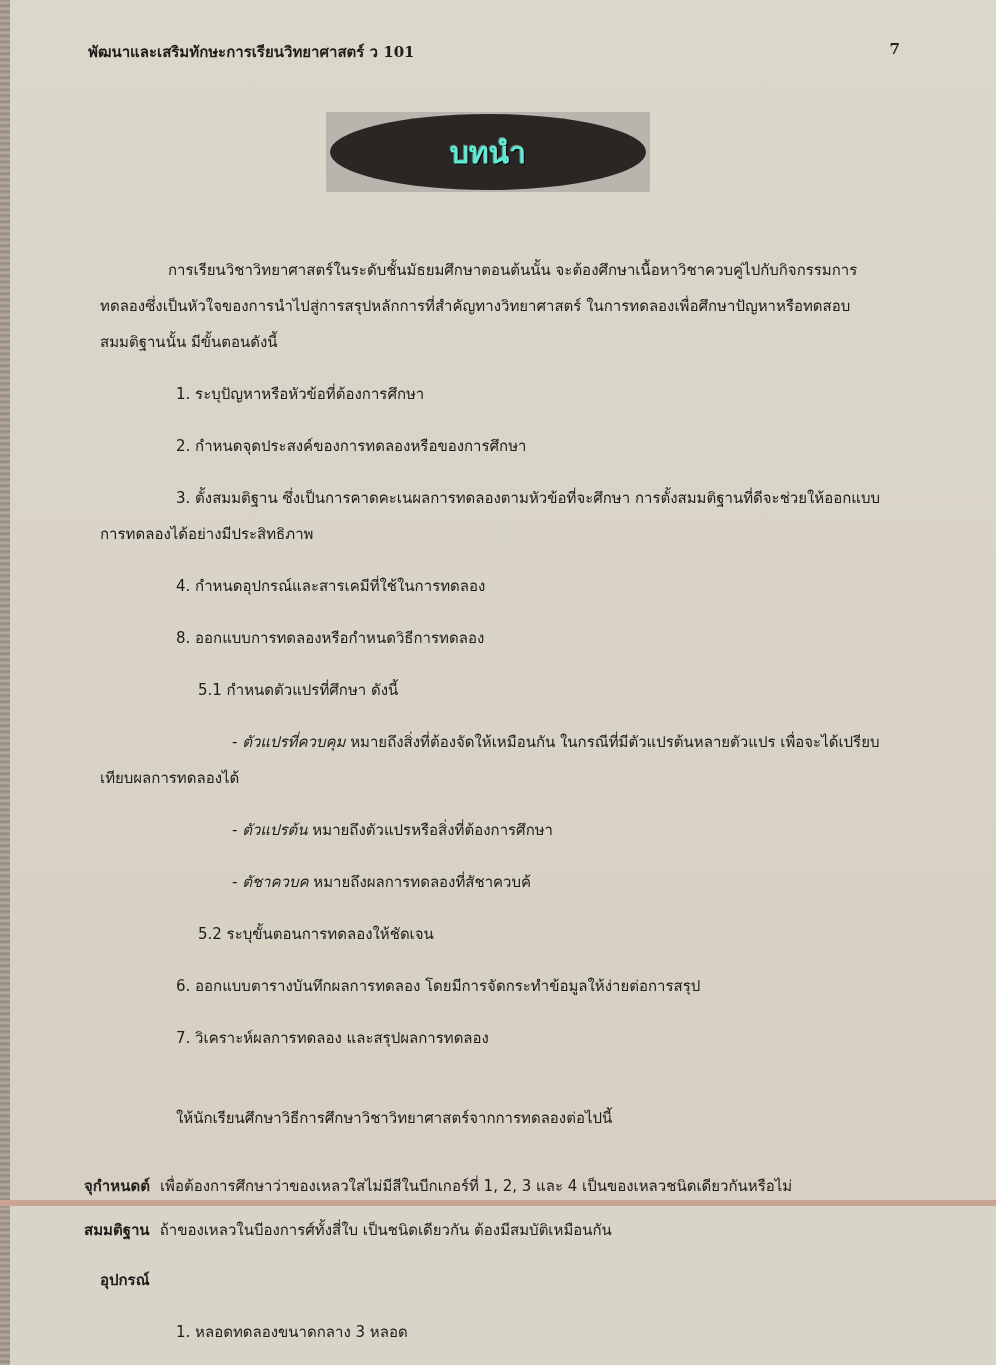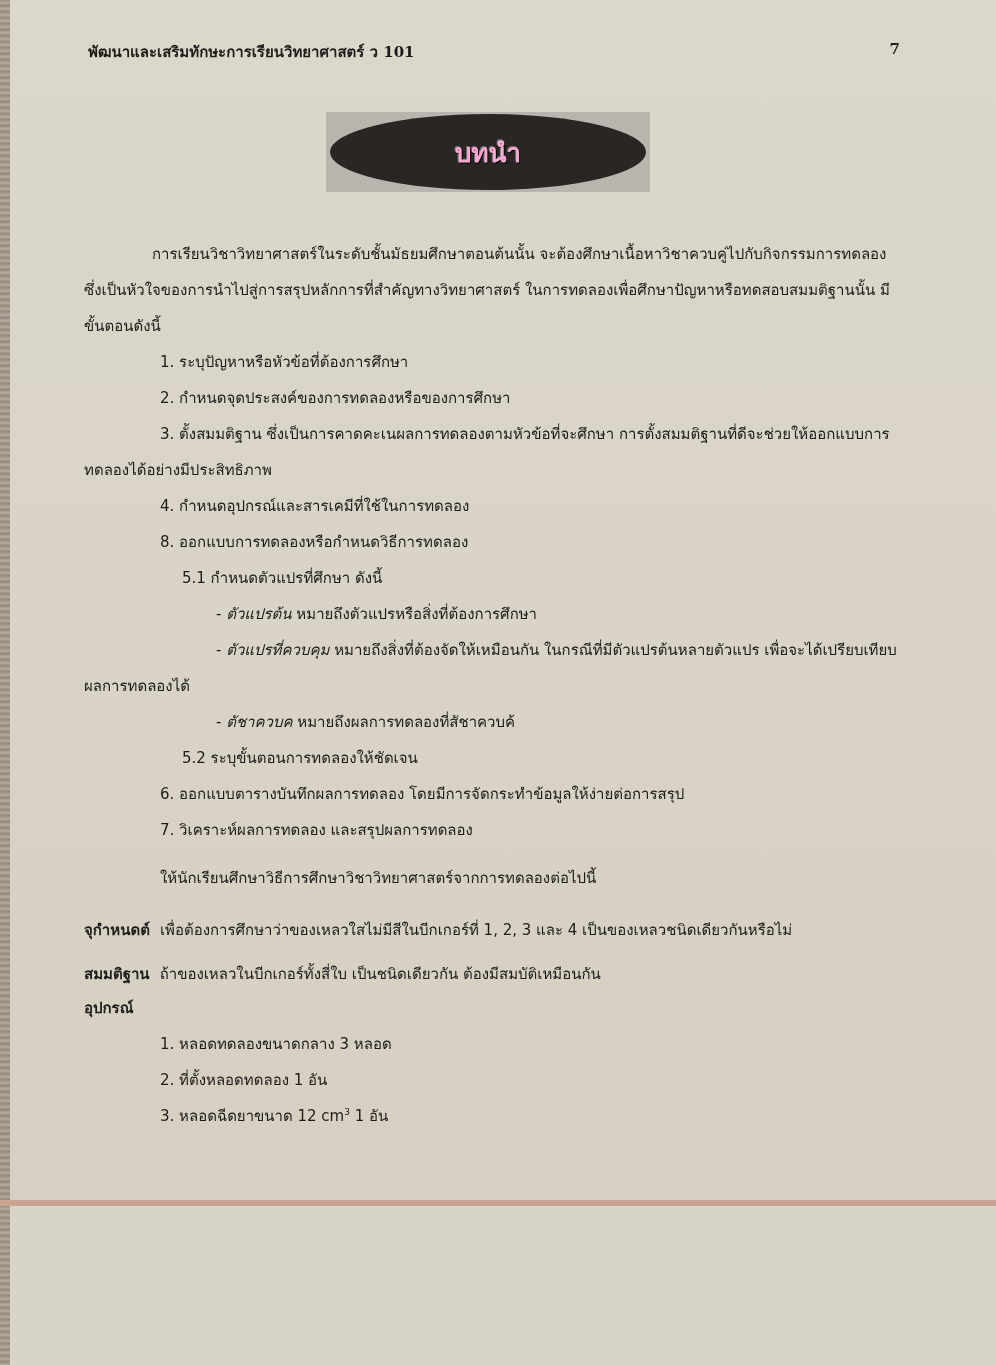--- a/index.html
+++ b/index.html
@@ -30,28 +30,28 @@
     }
     .title-box {
       position: absolute; left: 326px; top: 112px; width: 324px; height: 80px;
       background: #b8b5af; display: flex; align-items: center; justify-content: center;
     }
     .title-oval {
       width: 316px; height: 76px; border-radius: 50%;
       background: #2a2624; display: flex; align-items: center; justify-content: center;
     }
     .title-text {
-      color: #f9a8d4; font-weight: bold; font-size: 26px;
+      color: #5eead4; font-weight: bold; font-size: 30px;
       text-shadow: 1px 1px 0 #000, -1px -1px 0 #777;
     }
     .content {
       position: absolute; left: 84px; top: 236px; width: 814px;
       font-size: 15px; line-height: 36px;
     }
-    .p { margin: 0; }
+    .p { margin: 16px; }
     .indent-first { text-indent: 68px; }
     .l1 { padding-left: 76px; }
     .l2 { padding-left: 98px; }
     .l3 { padding-left: 132px; }
     .hang { text-indent: 76px; }
     .hang-dash { text-indent: 132px; }
     .it { font-style: italic; }
     .gap { height: 12px; }
     .labeled { display: flex; line-height: 32px; }
     .labeled .lbl { font-weight: bold; white-space: nowrap; padding-right: 10px; }
@@ -79,40 +79,40 @@
   <div class="content">
     <p class="p indent-first">การเรียนวิชาวิทยาศาสตร์ในระดับชั้นมัธยมศึกษาตอนต้นนั้น  จะต้องศึกษาเนื้อหาวิชาควบคู่ไปกับกิจกรรมการทดลองซึ่งเป็นหัวใจของการนำไปสู่การสรุปหลักการที่สำคัญทางวิทยาศาสตร์  ในการทดลองเพื่อศึกษาปัญหาหรือทดสอบสมมติฐานนั้น มีขั้นตอนดังนี้</p>
 
     <p class="p l1">1. ระบุปัญหาหรือหัวข้อที่ต้องการศึกษา</p>
     <p class="p l1">2. กำหนดจุดประสงค์ของการทดลองหรือของการศึกษา</p>
     <p class="p hang">3. ตั้งสมมติฐาน ซึ่งเป็นการคาดคะเนผลการทดลองตามหัวข้อที่จะศึกษา การตั้งสมมติฐานที่ดีจะช่วยให้ออกแบบการทดลองได้อย่างมีประสิทธิภาพ</p>
     <p class="p l1">4. กำหนดอุปกรณ์และสารเคมีที่ใช้ในการทดลอง</p>
     <p class="p l1">8. ออกแบบการทดลองหรือกำหนดวิธีการทดลอง</p>
     <p class="p l2">5.1  กำหนดตัวแปรที่ศึกษา ดังนี้</p>
 
+    <p class="p hang-dash">- <span class="it">ตัวแปรที่ควบคุม</span><span> หมายถึงสิ่งที่ต้องจัดให้เหมือนกัน ในกรณีที่มีตัวแปรต้นหลายตัวแปร เพื่อจะได้เปรียบเทียบผลการทดลองได้</span></p>
     <p class="p l3">- <span class="it">ตัวแปรต้น</span><span> หมายถึงตัวแปรหรือสิ่งที่ต้องการศึกษา</span></p>
-    <p class="p hang-dash">- <span class="it">ตัวแปรที่ควบคุม</span><span> หมายถึงสิ่งที่ต้องจัดให้เหมือนกัน ในกรณีที่มีตัวแปรต้นหลายตัวแปร เพื่อจะได้เปรียบเทียบผลการทดลองได้</span></p>
     <p class="p l3">- <span class="it">ตัชาควบค</span><span> หมายถึงผลการทดลองที่สัชาควบค้</span></p>
 
     <p class="p l2">5.2  ระบุขั้นตอนการทดลองให้ชัดเจน</p>
     <p class="p l1">6. ออกแบบตารางบันทึกผลการทดลอง โดยมีการจัดกระทำข้อมูลให้ง่ายต่อการสรุป</p>
     <p class="p l1">7. วิเคราะห์ผลการทดลอง และสรุปผลการทดลอง</p>
 
     <div class="gap"></div>
     <p class="p l1">ให้นักเรียนศึกษาวิธีการศึกษาวิชาวิทยาศาสตร์จากการทดลองต่อไปนี้</p>
     <div class="gap" style="height:6px"></div>
 
     <div class="gap"></div>
     <div class="labeled">
       <span class="lbl">จุกำหนดต์</span>
       <span>เพื่อต้องการศึกษาว่าของเหลวใสไม่มีสีในบีกเกอร์ที่  1, 2, 3  และ  4  เป็นของเหลวชนิดเดียวกันหรือไม่</span>
     </div>
     <div class="gap"></div>
     <div class="labeled">
       <span class="lbl">สมมติฐาน</span>
-      <span>ถ้าของเหลวในบีกเกอร์ทั้งสี่ใบ เป็นชนิดเดียวกัน ต้องมีสมบัติเหมือนกัน</span>
+      <span>ถ้าของเหลวในบีองการศ์ทั้งสี่ใบ เป็นชนิดเดียวกัน ต้องมีสมบัติเหมือนกัน</span>
     </div>
     <p class="p b">อุปกรณ์</p>
     <p class="p l1">1. หลอดทดลองขนาดกลาง 3 หลอด</p>
     <p class="p l1">2. ที่ตั้งหลอดทดลอง 1 อัน</p>
     <p class="p l1"><span>3. หลอดฉีดยาขนาด 12 cm</span><sup>3</sup><span> 1 อัน</span></p>
   </div>
 </div>
 
 </body></html>

